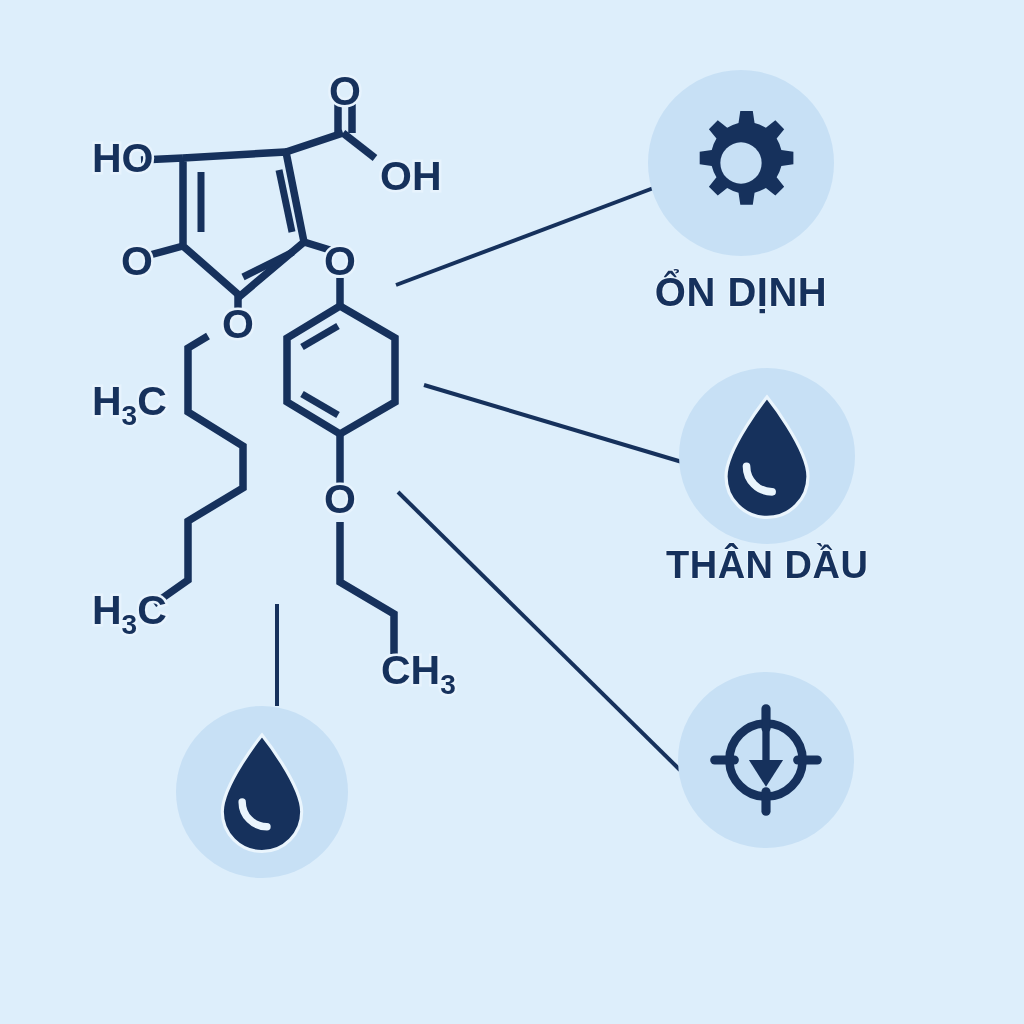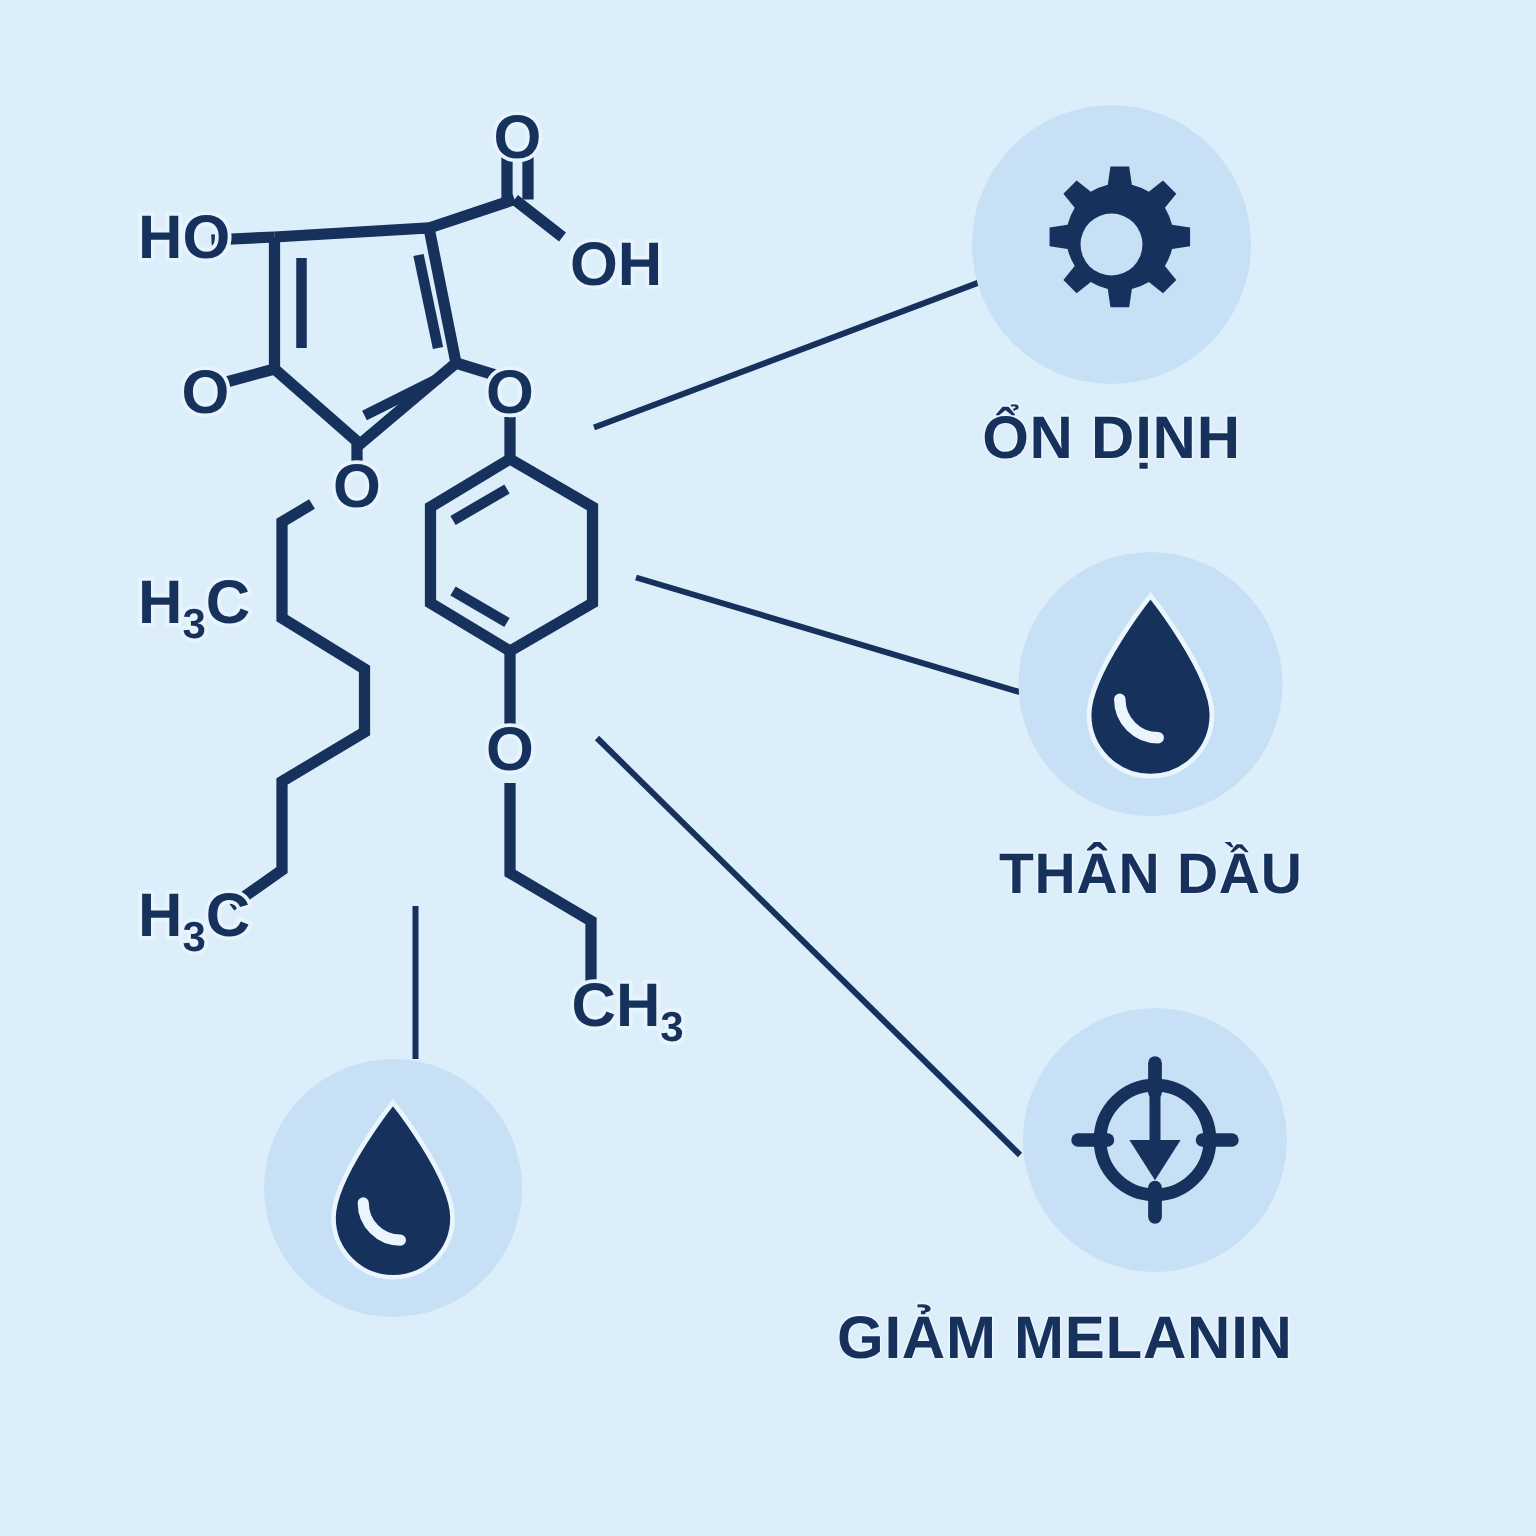--- a/index.html
+++ b/index.html
@@ -45,21 +45,21 @@
   }
 
   
   #feature-stability { left: 648px; top: 70px; }
   #feature-stability .icon-circle { width: 186px; height: 186px; }
   #feature-stability .feature-label { font-size: 40px; margin-top: 14px; }
 
   
   #feature-oil-right { left: 666px; top: 368px; }
   #feature-oil-right .icon-circle { width: 176px; height: 176px; }
-  #feature-oil-right .feature-label { font-size: 38px; margin-top: 18px; }
+  #feature-oil-right .feature-label { font-size: 38px; }
 
   
   #feature-melanin { left: 558px; top: 672px; }
   #feature-melanin .icon-circle { width: 176px; height: 176px; margin-left: 120px; }
   #feature-melanin .feature-label { font-size: 40px; margin-top: 22px; }
 
   
   #feature-oil-left { left: 176px; top: 706px; }
   #feature-oil-left .icon-circle { width: 172px; height: 172px; }
   #feature-oil-left .feature-label { font-size: 38px; margin-top: 16px; }
@@ -211,21 +211,20 @@
         <g stroke="#16315c" stroke-width="7.5" stroke-linecap="round">
           <line x1="50" y1="8" x2="50" y2="24"></line>
           <line x1="50" y1="76" x2="50" y2="92"></line>
           <line x1="8" y1="50" x2="24" y2="50"></line>
           <line x1="76" y1="50" x2="92" y2="50"></line>
         </g>
         <line x1="50" y1="16" x2="50" y2="56" stroke="#16315c" stroke-width="6"></line>
         <path d="M36 50 L64 50 L50 72 Z" fill="#16315c"></path>
       </svg>
     </div>
-    <div class="feature-label">GIẢM MELANIN</div>
   </div>
 
   <div class="feature" id="feature-oil-left">
     <div class="icon-circle">
       <svg width="104" height="124" viewBox="0 0 80 100">
         <path fill="#16315c" stroke="#eaf5fd" stroke-width="2.5" d="M40 4 C40 4 72 44 72 66 A32 32 0 0 1 8 66 C8 44 40 4 40 4 Z"></path>
         <path fill="none" stroke="#eaf5fd" stroke-width="6" stroke-linecap="round" d="M24 58 A20 20 0 0 0 44 78"></path>
       </svg>
     </div>
   </div>

